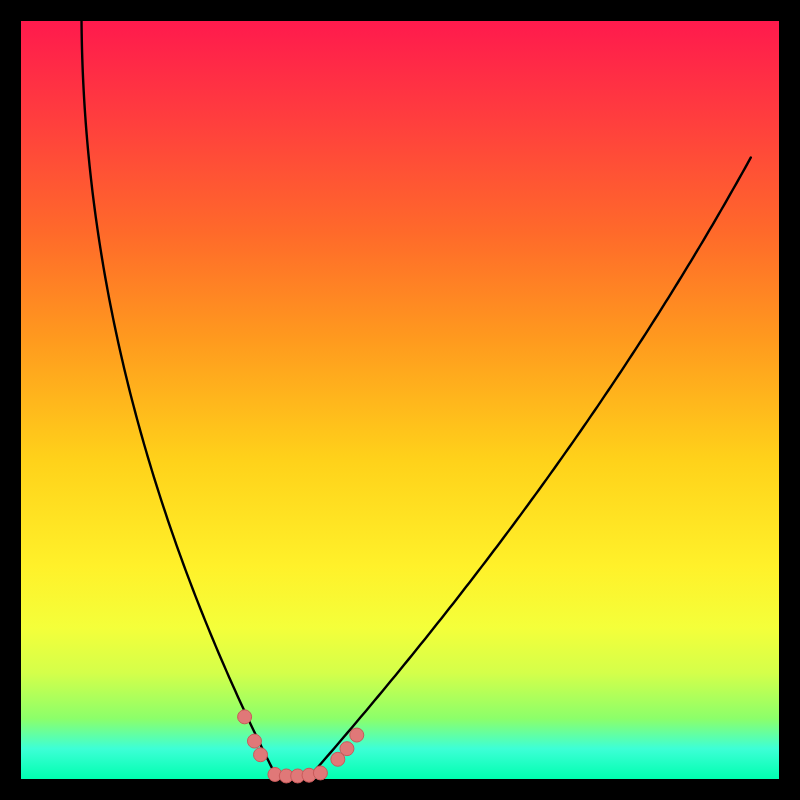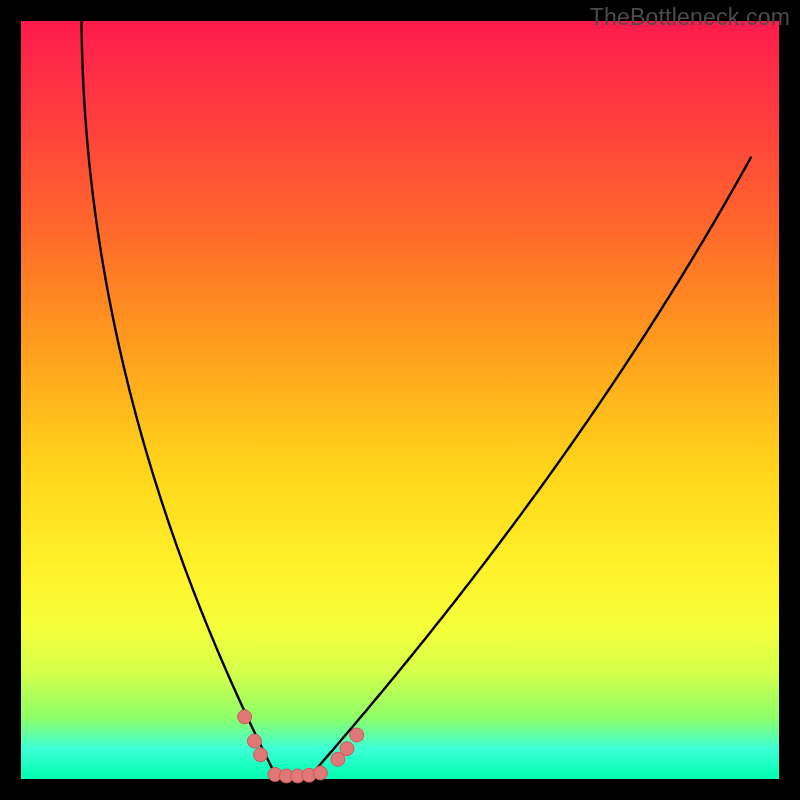--- a/index.html
+++ b/index.html
@@ -78,14 +78,13 @@
           <circle cx="265.30" cy="754.97" r="7" fill="#e07878" stroke="#c85a5a" stroke-width="1"></circle>
           <circle cx="276.67" cy="754.97" r="7" fill="#e07878" stroke="#c85a5a" stroke-width="1"></circle>
           <circle cx="288.04" cy="754.21" r="7" fill="#e07878" stroke="#c85a5a" stroke-width="1"></circle>
           <circle cx="299.41" cy="751.94" r="7" fill="#e07878" stroke="#c85a5a" stroke-width="1"></circle>
           <circle cx="316.84" cy="738.29" r="7" fill="#e07878" stroke="#c85a5a" stroke-width="1"></circle>
           <circle cx="325.94" cy="727.68" r="7" fill="#e07878" stroke="#c85a5a" stroke-width="1"></circle>
           <circle cx="335.79" cy="714.04" r="7" fill="#e07878" stroke="#c85a5a" stroke-width="1"></circle>
         </g>
     </svg>
   </div>
-  <div class="watermark">TheBottleneck.com</div>
 </div>
 
 </body></html>

